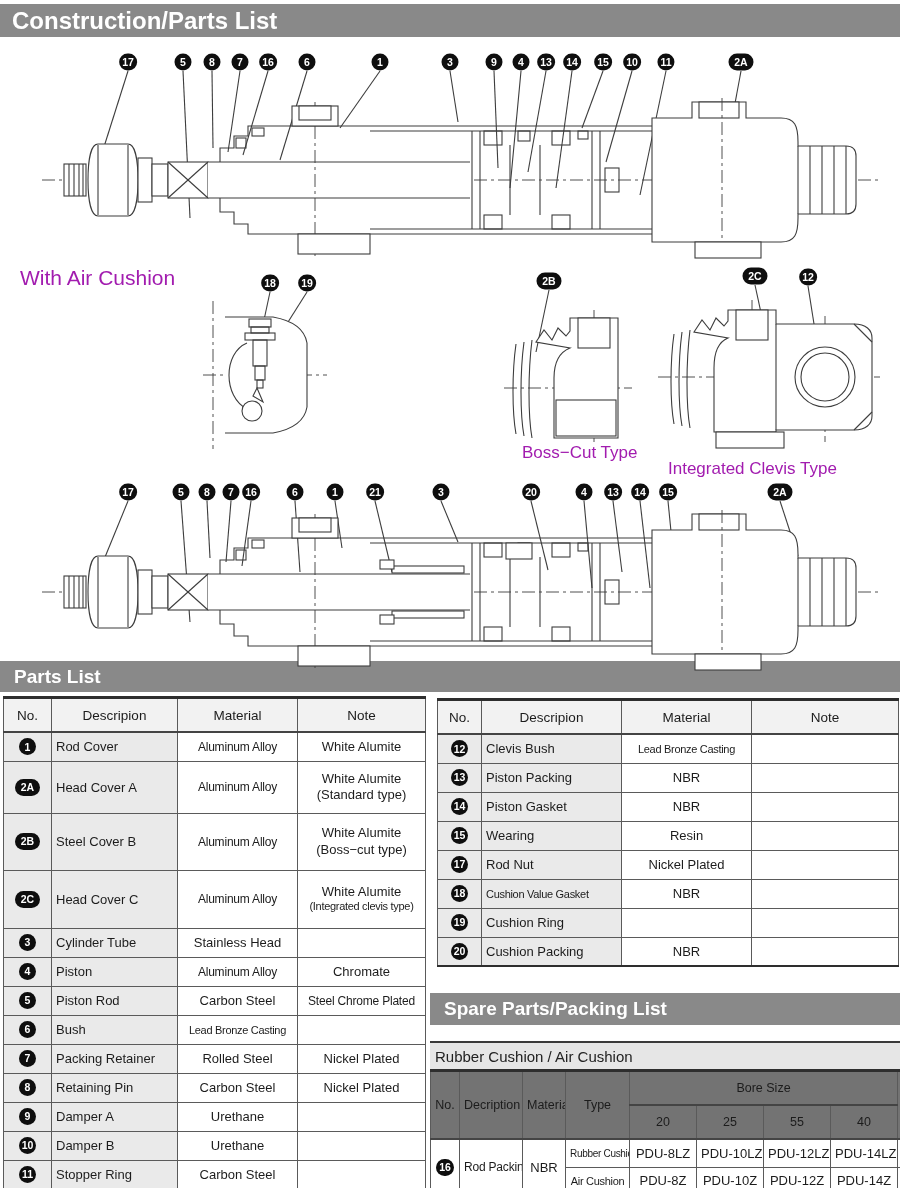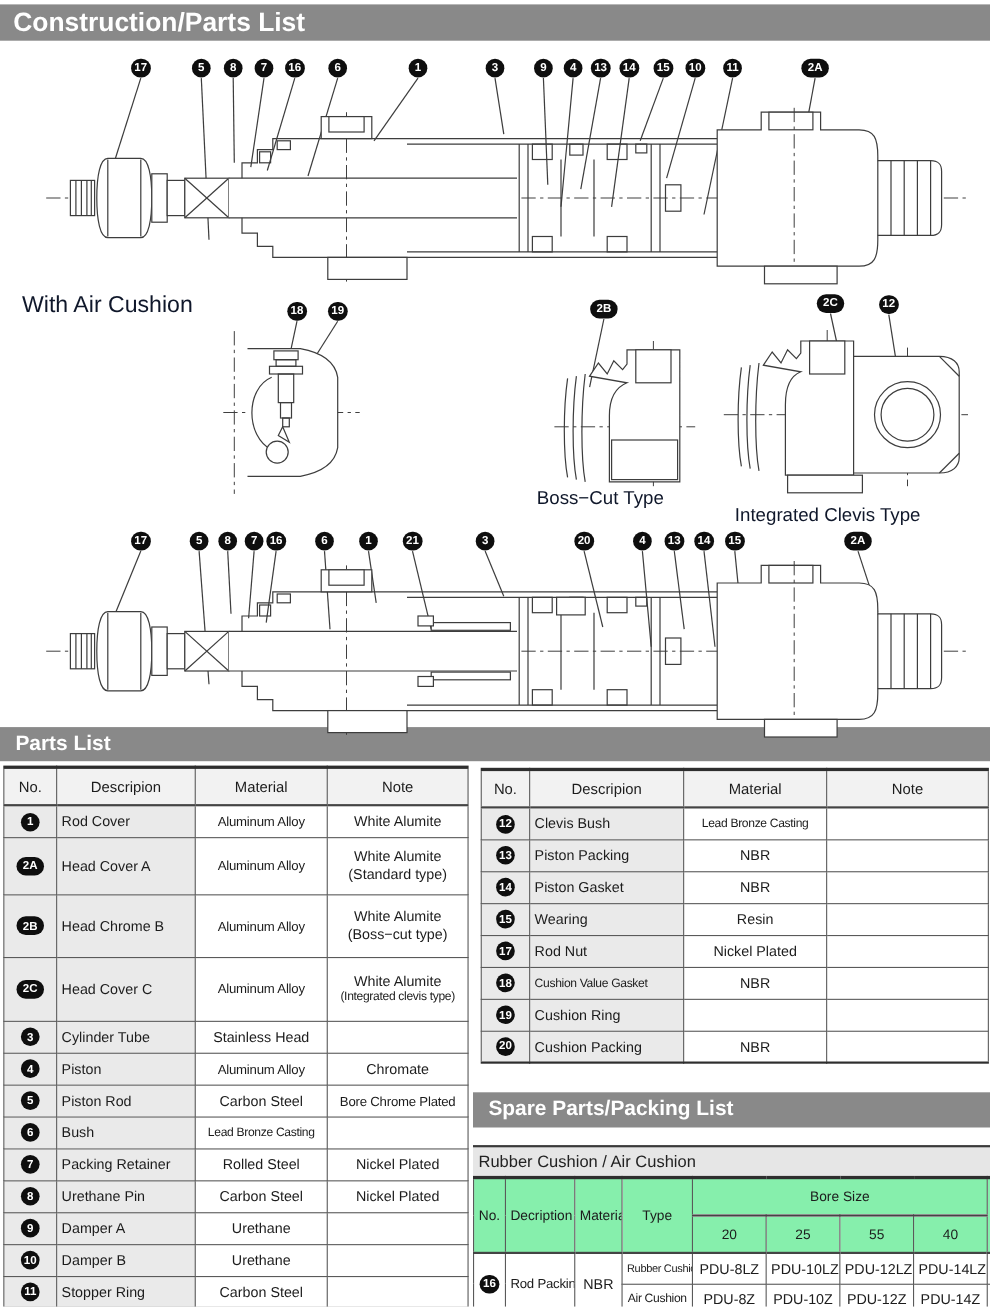--- a/index.html
+++ b/index.html
@@ -6,21 +6,21 @@
   .page{position:relative;width:900px;height:1188px;background:#fff;overflow:hidden;
         font-family:"Liberation Sans",sans-serif;color:#1c1c1c;}
   .band{position:absolute;background:#898989;color:#fff;font-weight:bold;
         display:flex;align-items:center;}
   .title-band{left:0;top:4px;width:900px;height:33px;font-size:24px;padding-left:12px;}
   .parts-band{left:0;top:661px;width:900px;height:31px;font-size:19px;padding-left:14px;}
   .spare-band{left:430px;top:993px;width:470px;height:32px;font-size:19px;padding-left:14px;}
   .subbar{position:absolute;left:430px;top:1041px;width:468px;height:27px;background:#e6e6e6;
           border-top:2px solid #3a3a3a;border-bottom:2px solid #3a3a3a;
           display:flex;align-items:center;padding-left:5px;font-size:15px;color:#222;}
-  .label{position:absolute;color:#0f172a;}
+  .label{position:absolute;color:#a21caf;}
   .lbl-cushion{left:20px;top:266px;font-size:21px;}
   .lbl-type{font-size:17px;}
   .co{position:absolute;transform:translate(-50%,-50%);background:#0e0e0e;color:#fff;
       border-radius:999px;min-width:17px;height:17px;padding:0 3px;box-sizing:border-box;
       display:flex;align-items:center;justify-content:center;
       font-size:10.5px;font-weight:bold;line-height:1;}
   .co.pill{min-width:25px;}
   svg{position:absolute;overflow:visible;}
   .art path,.art rect,.art line,.art circle,.art polyline{fill:none;stroke:#3d3d3d;stroke-width:1.1;}
   .art .fillw{fill:#fff;}
@@ -30,36 +30,36 @@
   td,th{border:1px solid #5a5a5a;padding:1px 4px;overflow:hidden;white-space:nowrap;}
   th{font-weight:normal;font-size:13.5px;background:#f2f2f2;}
   .pt{border-top:3px solid #2e2e2e;border-bottom:2px solid #2e2e2e;}
   .pt th{height:30px;border-bottom:2px solid #444;}
   .cell-no,.cell-desc{background:#eaeaea;}
   .cell-no{text-align:center;}
   .cell-mat,.cell-note{text-align:center;}
   .sm{font-size:11px;letter-spacing:-0.3px;}
   .md{font-size:12px;letter-spacing:-0.2px;}
   .note2{line-height:1.25;}
-  .spt th{background:#86efac;font-size:12.5px;}
+  .spt th{background:#737373;font-size:12.5px;}
   .spt td{text-align:center;}
   .spt .tiny{font-size:10px;letter-spacing:-0.3px;}
 </style>
 </head>
 <body>
 
 <div class="page">
 
   <div class="band title-band">Construction/Parts List</div>
   <div class="band parts-band">Parts List</div>
   <div class="band spare-band">Spare Parts/Packing List</div>
   <div class="subbar">Rubber Cushion / Air Cushion</div>
 
   <div class="label lbl-cushion">With Air Cushion</div>
-  <div class="label lbl-type" style="left:488px;top:443px;">Boss−Cut Type</div>
+  <div class="label lbl-type" style="left:522px;top:443px;">Boss−Cut Type</div>
   <div class="label lbl-type" style="left:668px;top:459px;">Integrated Clevis Type</div>
 
   <svg class="art" style="left:0;top:0;" width="900" height="680" viewBox="0 0 900 680">
 
     <path d="M128,71 L103,150"></path>
       <path d="M183,71 L190,218"></path>
       <path d="M212,71 L213,148"></path>
     <path d="M240,71 L228,152"></path>
       <path d="M268,71 L243,155"></path>
       <path d="M307,71 L280,160"></path>
@@ -267,21 +267,21 @@
       <td class="cell-no"><span class="co pill" style="position:static;transform:none;display:inline-flex">2A</span></td>
       <td class="cell-desc"><span>Head Cover A</span></td>
       <td class="cell-mat md"><span>Aluminum Alloy</span></td>
       <td class="cell-note note2">
             <div>White Alumite</div>
             <div>(Standard type)</div>
           </td>
     </tr>
     <tr style="height:57px">
       <td class="cell-no"><span class="co pill" style="position:static;transform:none;display:inline-flex">2B</span></td>
-      <td class="cell-desc"><span>Head Chrome B</span></td>
+      <td class="cell-desc"><span>Steel Cover B</span></td>
       <td class="cell-mat md"><span>Aluminum Alloy</span></td>
       <td class="cell-note note2">
             <div>White Alumite</div>
             <div>(Boss−cut type)</div>
           </td>
     </tr>
     <tr style="height:58px">
       <td class="cell-no"><span class="co pill" style="position:static;transform:none;display:inline-flex">2C</span></td>
       <td class="cell-desc"><span>Head Cover C</span></td>
       <td class="cell-mat md"><span>Aluminum Alloy</span></td>
@@ -299,37 +299,37 @@
     <tr style="height:29px">
       <td class="cell-no"><span class="co" style="position:static;transform:none;display:inline-flex">4</span></td>
       <td class="cell-desc"><span>Piston</span></td>
       <td class="cell-mat md"><span>Aluminum Alloy</span></td>
       <td class="cell-note"><span>Chromate</span></td>
     </tr>
     <tr style="height:29px">
       <td class="cell-no"><span class="co" style="position:static;transform:none;display:inline-flex">5</span></td>
       <td class="cell-desc"><span>Piston Rod</span></td>
       <td class="cell-mat"><span>Carbon Steel</span></td>
-      <td class="cell-note md"><span>Bore Chrome Plated</span></td>
+      <td class="cell-note md"><span>Steel Chrome Plated</span></td>
     </tr>
     <tr style="height:29px">
       <td class="cell-no"><span class="co" style="position:static;transform:none;display:inline-flex">6</span></td>
       <td class="cell-desc"><span>Bush</span></td>
       <td class="cell-mat sm"><span>Lead Bronze Casting</span></td>
       <td class="cell-note"><span></span></td>
     </tr>
     <tr style="height:29px">
       <td class="cell-no"><span class="co" style="position:static;transform:none;display:inline-flex">7</span></td>
       <td class="cell-desc"><span>Packing Retainer</span></td>
       <td class="cell-mat"><span>Rolled Steel</span></td>
       <td class="cell-note"><span>Nickel Plated</span></td>
     </tr>
     <tr style="height:29px">
       <td class="cell-no"><span class="co" style="position:static;transform:none;display:inline-flex">8</span></td>
-      <td class="cell-desc"><span>Urethane Pin</span></td>
+      <td class="cell-desc"><span>Retaining Pin</span></td>
       <td class="cell-mat"><span>Carbon Steel</span></td>
       <td class="cell-note"><span>Nickel Plated</span></td>
     </tr>
     <tr style="height:29px">
       <td class="cell-no"><span class="co" style="position:static;transform:none;display:inline-flex">9</span></td>
       <td class="cell-desc"><span>Damper A</span></td>
       <td class="cell-mat"><span>Urethane</span></td>
       <td class="cell-note"><span></span></td>
     </tr>
     <tr style="height:29px">

